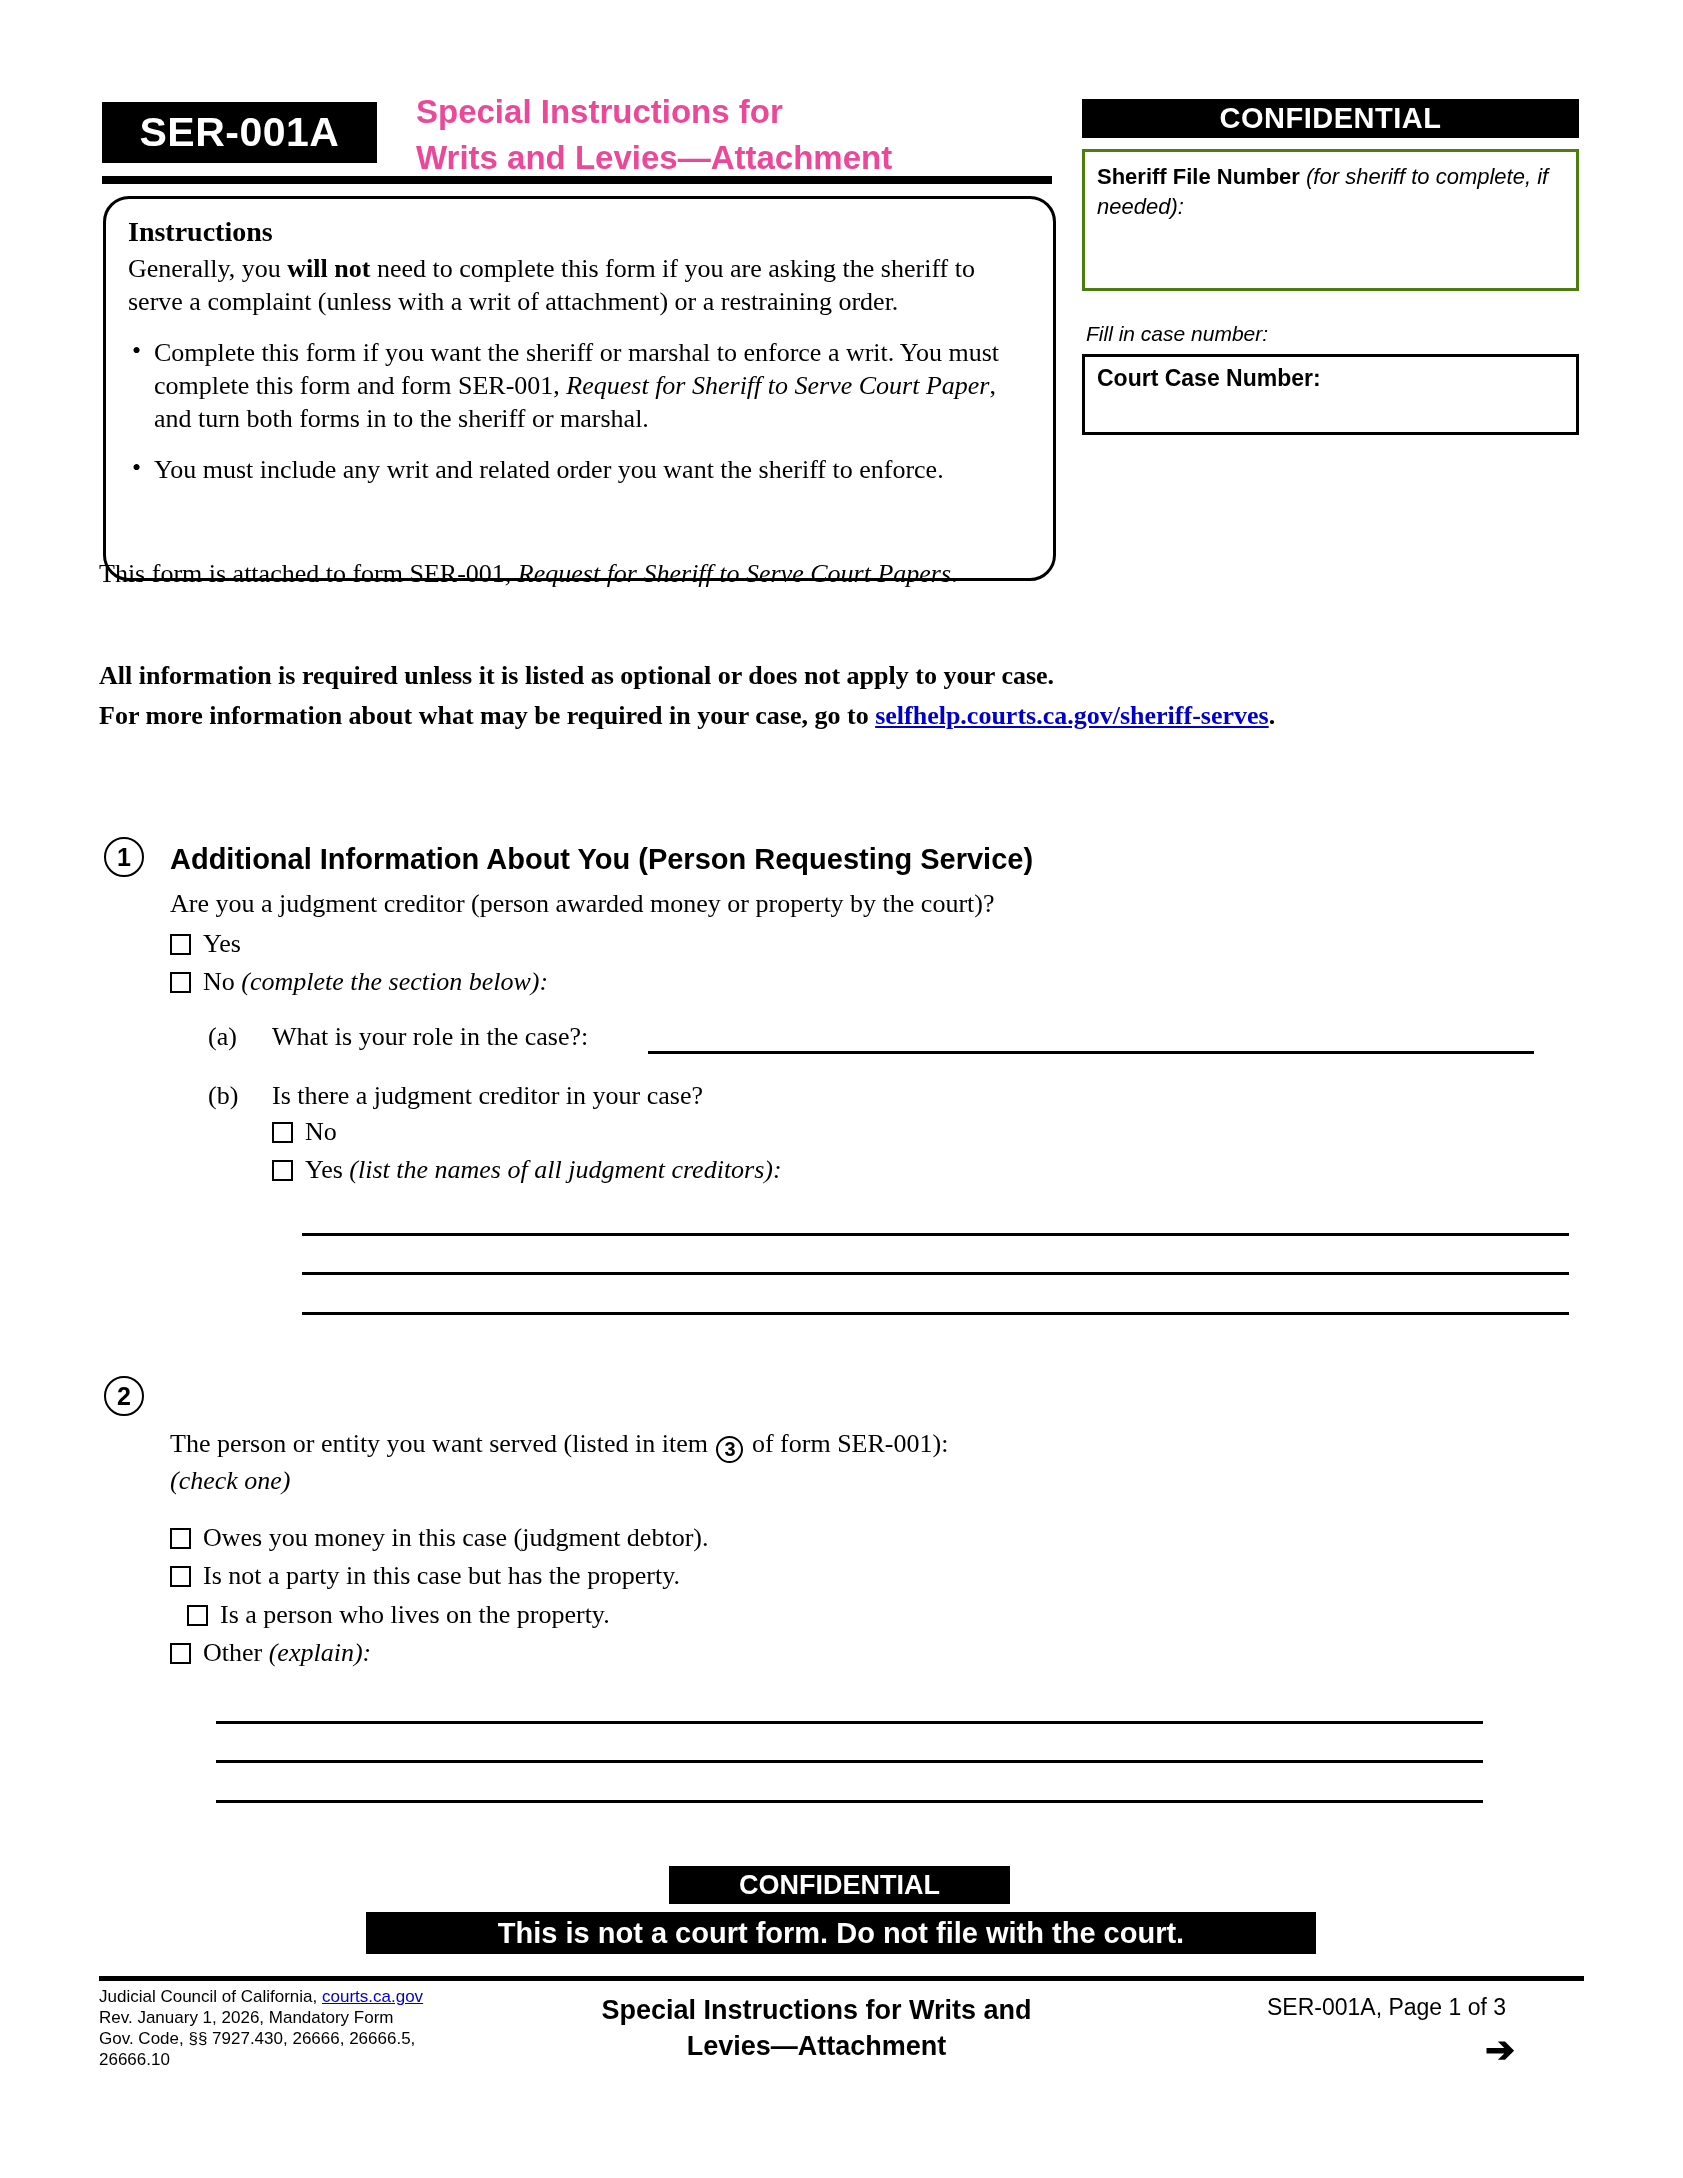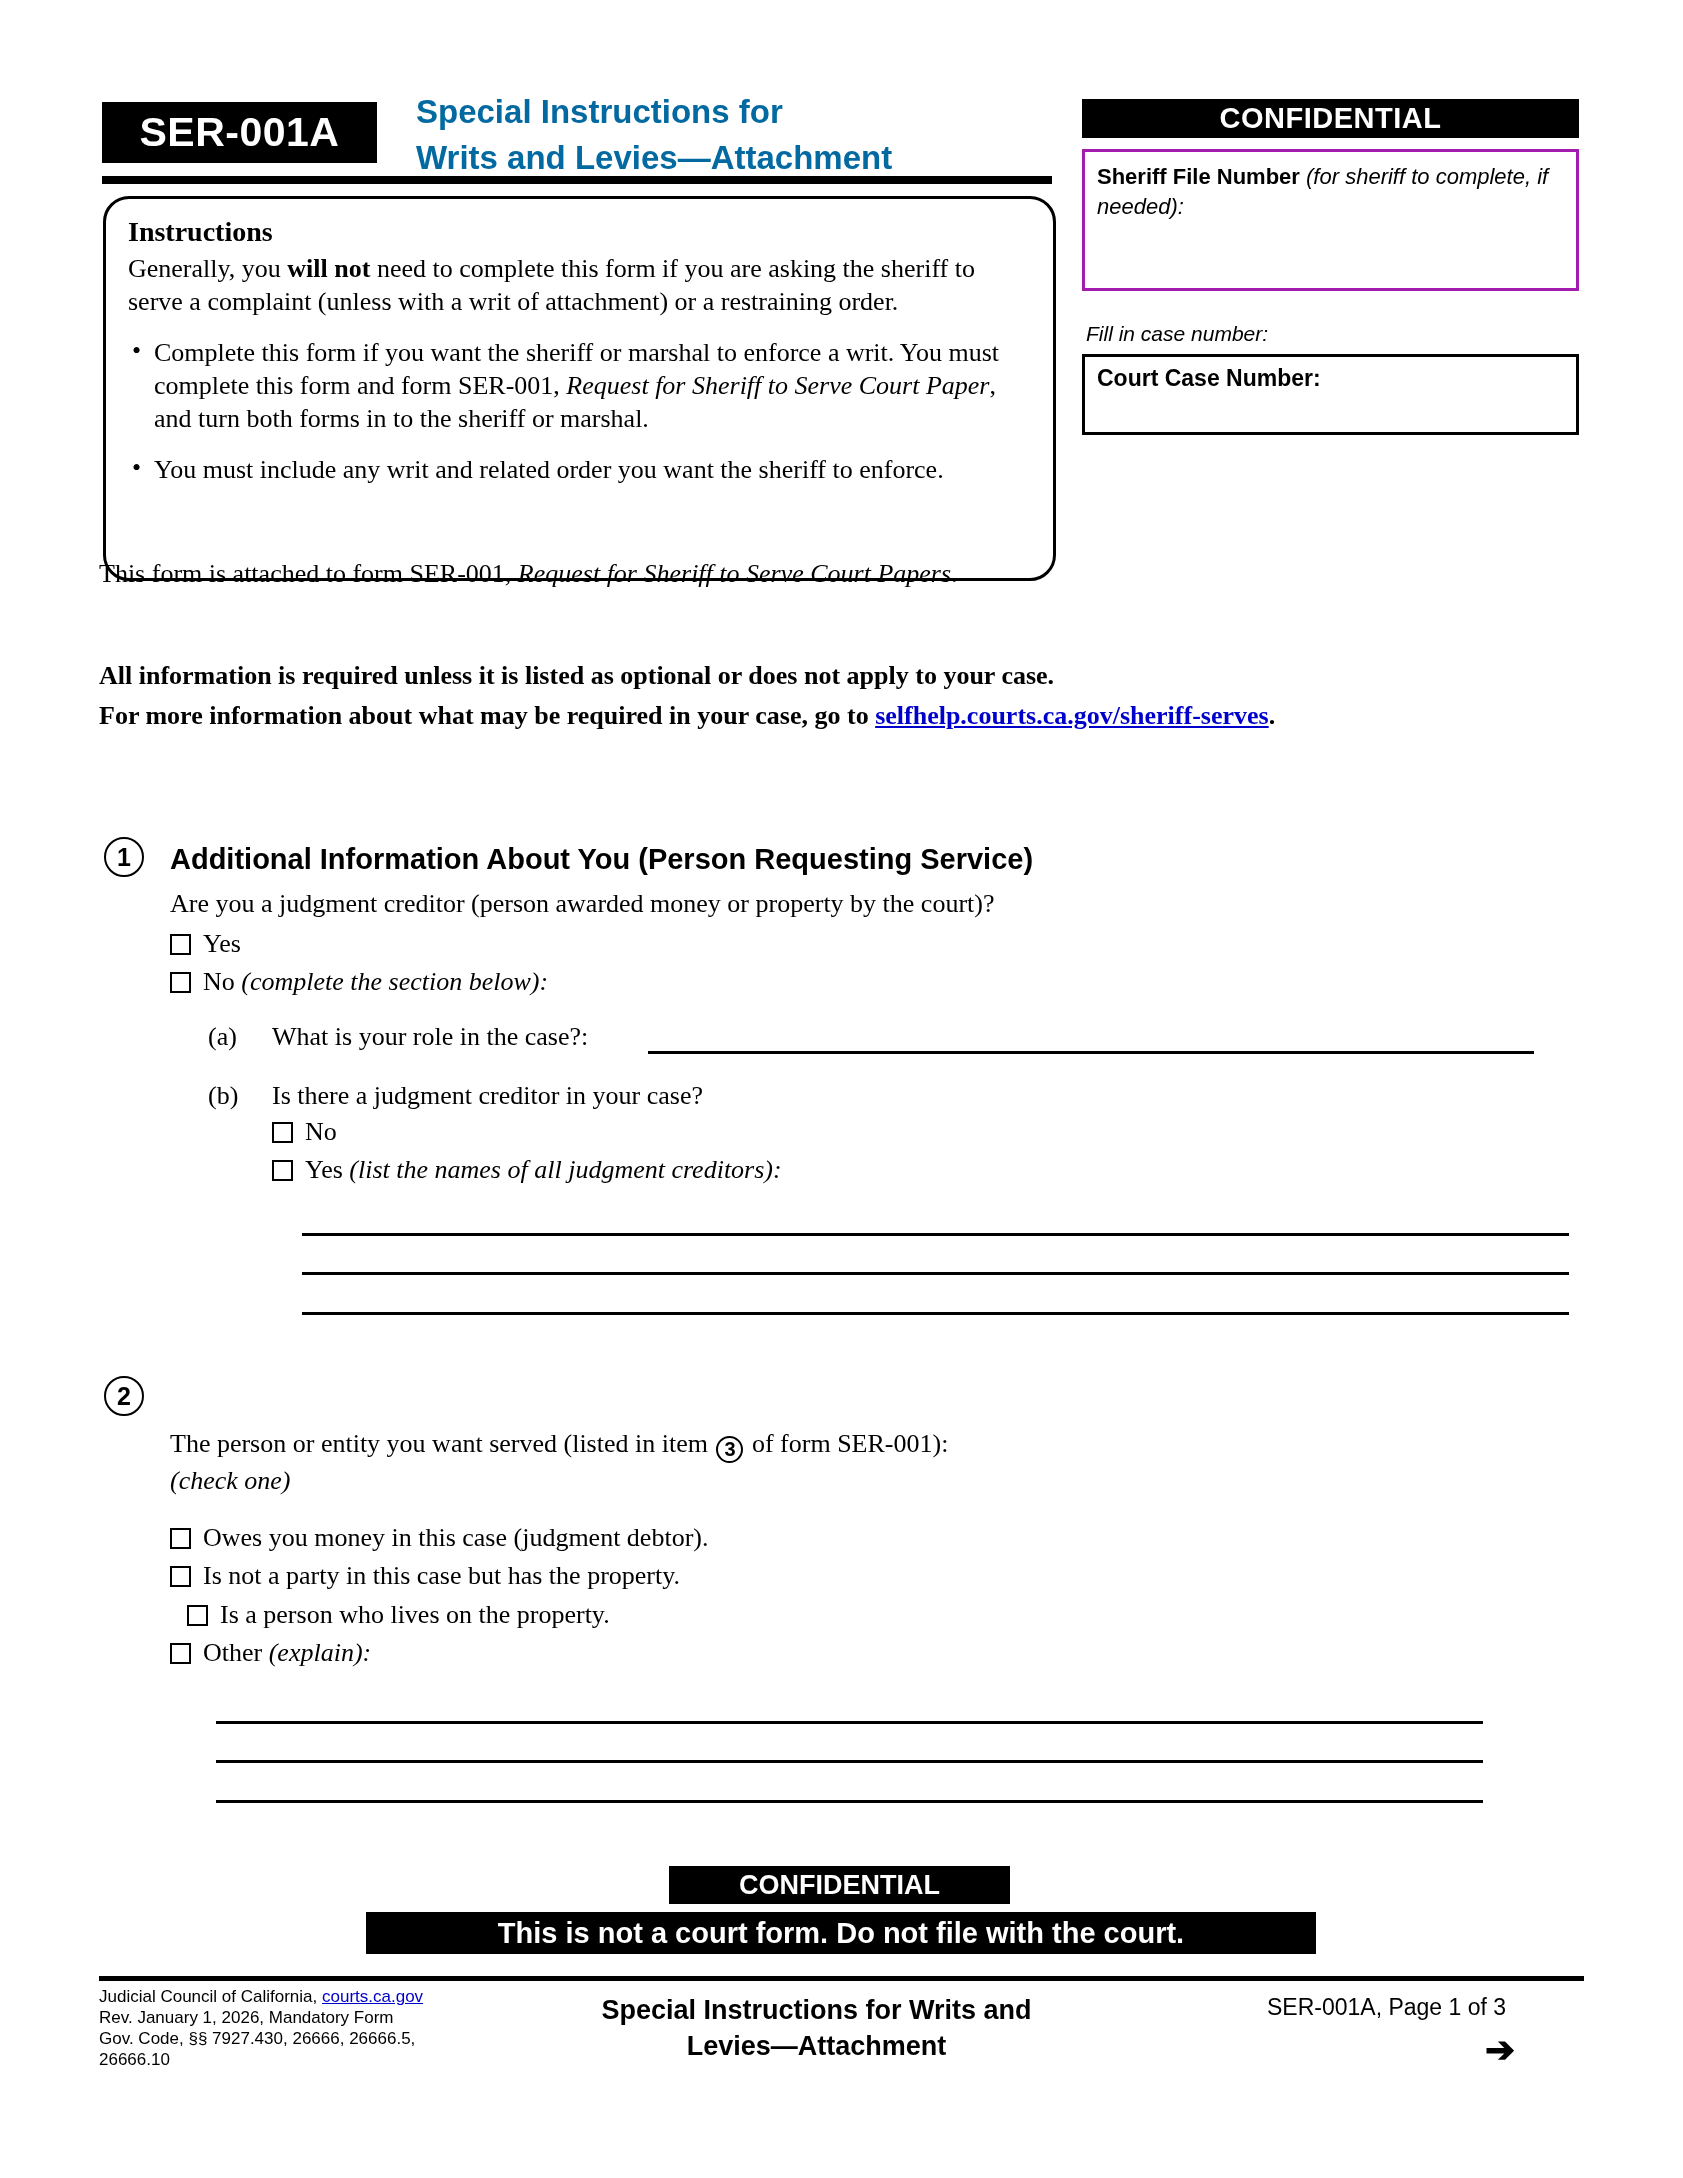--- a/index.html
+++ b/index.html
@@ -42,21 +42,21 @@
   }
   .form-title {
     position: absolute;
     left: 416px;
     top: 89px;
     width: 634px;
     font-family: "Liberation Sans", sans-serif;
     font-weight: bold;
     font-size: 33px;
     line-height: 46px;
-    color: #0369a1;
+    color: #ec4899;
   }
   .header-rule {
     position: absolute;
     left: 102px;
     top: 176px;
     width: 950px;
     height: 8px;
     background: #000;
   }
 
@@ -116,21 +116,21 @@
     align-items: center;
     justify-content: center;
     letter-spacing: 0.5px;
   }
   .sheriff-file-box {
     position: absolute;
     left: 1082px;
     top: 149px;
     width: 497px;
     height: 142px;
-    border: 3px solid #a21caf;
+    border: 3px solid #4d7c0f;
     box-sizing: border-box;
   }
   .sheriff-file-label {
     padding: 10px 12px 0 12px;
     font-family: "Liberation Sans", sans-serif;
     font-size: 22px;
     line-height: 30px;
     font-weight: bold;
   }
   .sheriff-file-label i { font-weight: normal; font-style: italic; }

